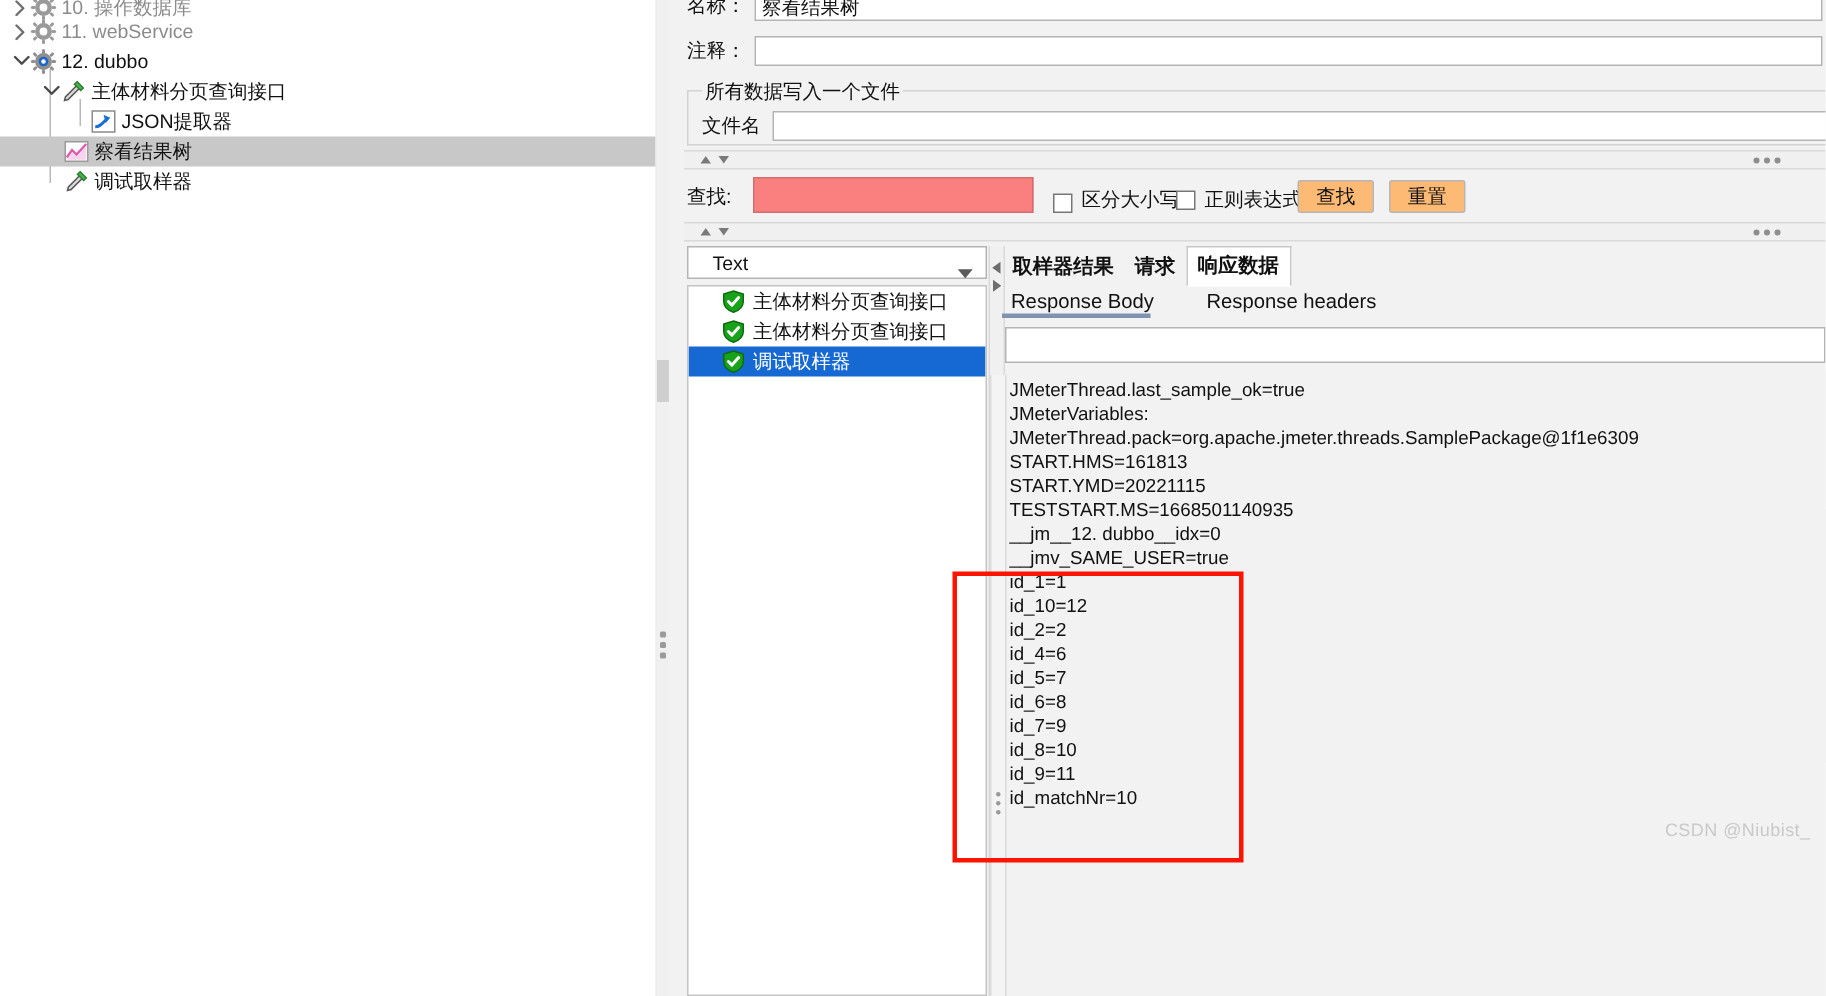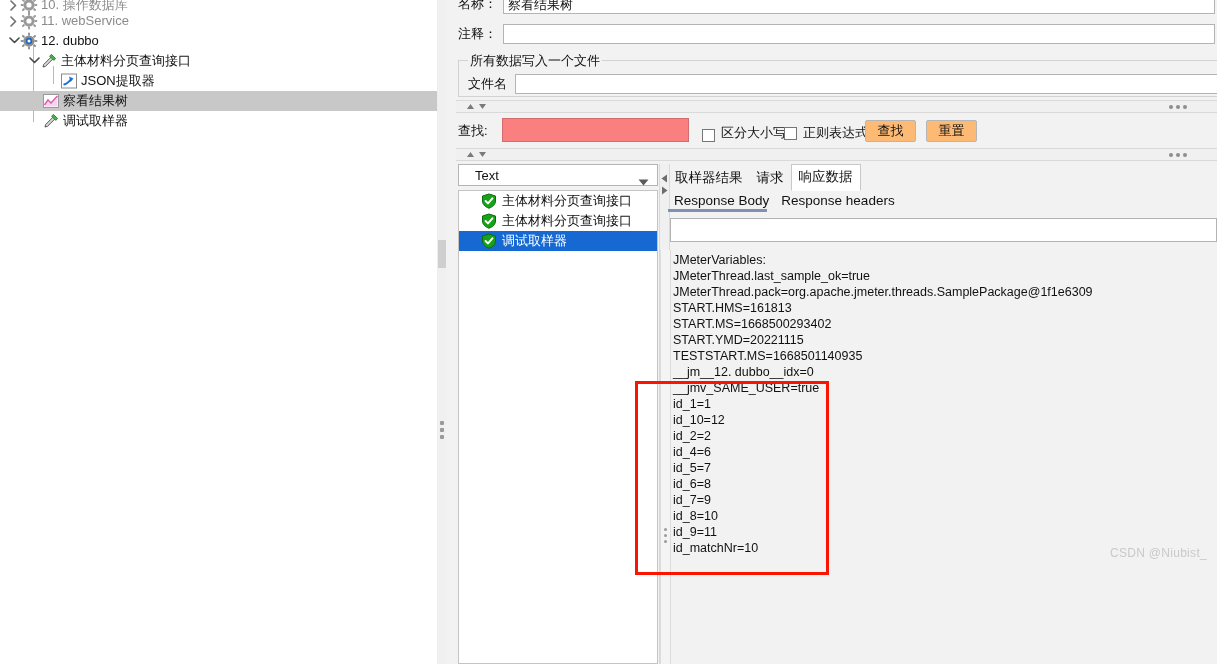--- a/index.html
+++ b/index.html
@@ -63,21 +63,21 @@
   .lrow .sico{width:16px;height:16px;margin-right:5px;flex:0 0 16px;position:relative;}
 
   
   .minisplit{position:absolute;width:9px;background:#f0f0f0;border-left:1px solid #d9d9d9;border-right:1px solid #d9d9d9;}
   .minisplit .tri{position:absolute;left:1px;}
 
   
   .tabstrip{position:absolute;display:flex;align-items:flex-end;}
   .tab{font-size:13.5px;color:#111;padding:3px 7px 4px 7px;white-space:nowrap;box-sizing:border-box;}
   .tab.active{background:#fff;border:1px solid #c8c8c8;border-bottom:1px solid #fff;}
-  .subtabs{position:absolute;display:flex;align-items:flex-start;}
+  .subtabs{position:absolute;display:flex;align-items:flex-start;gap:23px;}
   .subtab{font-size:13.5px;color:#111;padding:2px 6px 4px 6px;white-space:nowrap;position:relative;}
   .subtab.active::after{content:"";position:absolute;left:0;right:8px;bottom:0;height:3px;background:#7f93b0;}
 
   
   .respinput{position:absolute;background:#fff;border:1px solid #b4b4b4;box-sizing:border-box;}
   .respbody{position:absolute;background:#f2f2f2;overflow:hidden;}
   .respline{font-size:12.5px;line-height:16px;color:#111;white-space:pre;}
 
   
   .redbox{position:absolute;border:3px solid #fb1500;box-sizing:border-box;pointer-events:none;}
@@ -353,40 +353,39 @@
             <path d="M6 0.5 L0.5 4.5 L6 8.5 Z" fill="#6d6d6d"></path>
           </svg>
       </div>
       <div class="tri" style="top:20px;">
         <svg width="7" height="9" viewBox="0 0 7 9">
             <path d="M1 0.5 L6.5 4.5 L1 8.5 Z" fill="#6d6d6d"></path>
           </svg>
       </div>
     </div>
 
-    <div class="tabstrip" style="left:222px;top:164px;">
+    <div class="tabstrip" style="left:222px;top:164px;font-weight:bold;">
       <div class="tab">取样器结果</div>
       <div class="tab">请求</div>
       <div class="tab active">响应数据</div>
     </div>
 
     <div class="subtabs" style="left:222px;top:191px;">
       <div class="subtab active">Response Body</div>
       <div class="subtab">Response headers</div>
     </div>
 
     <div class="respinput" style="left:224px;top:218px;width:547px;height:24px;"></div>
 
     <div class="respbody" style="left:222px;top:250px;width:549px;height:414px;">
       <div style="padding:2px 0 0 5px;">
+        <div class="respline">JMeterThread.last_sample_ok=true</div>
         <div class="respline">JMeterVariables:</div>
-        <div class="respline">JMeterThread.last_sample_ok=true</div>
         <div class="respline">JMeterThread.pack=org.apache.jmeter.threads.SamplePackage@1f1e6309</div>
         <div class="respline">START.HMS=161813</div>
-        <div class="respline">START.MS=1668500293402</div>
         <div class="respline">START.YMD=20221115</div>
         <div class="respline">TESTSTART.MS=1668501140935</div>
         <div class="respline">__jm__12. dubbo__idx=0</div>
         <div class="respline">__jmv_SAME_USER=true</div>
         <div class="respline">id_1=1</div>
         <div class="respline">id_10=12</div>
         <div class="respline">id_2=2</div>
         <div class="respline">id_4=6</div>
         <div class="respline">id_5=7</div>
         <div class="respline">id_6=8</div>

